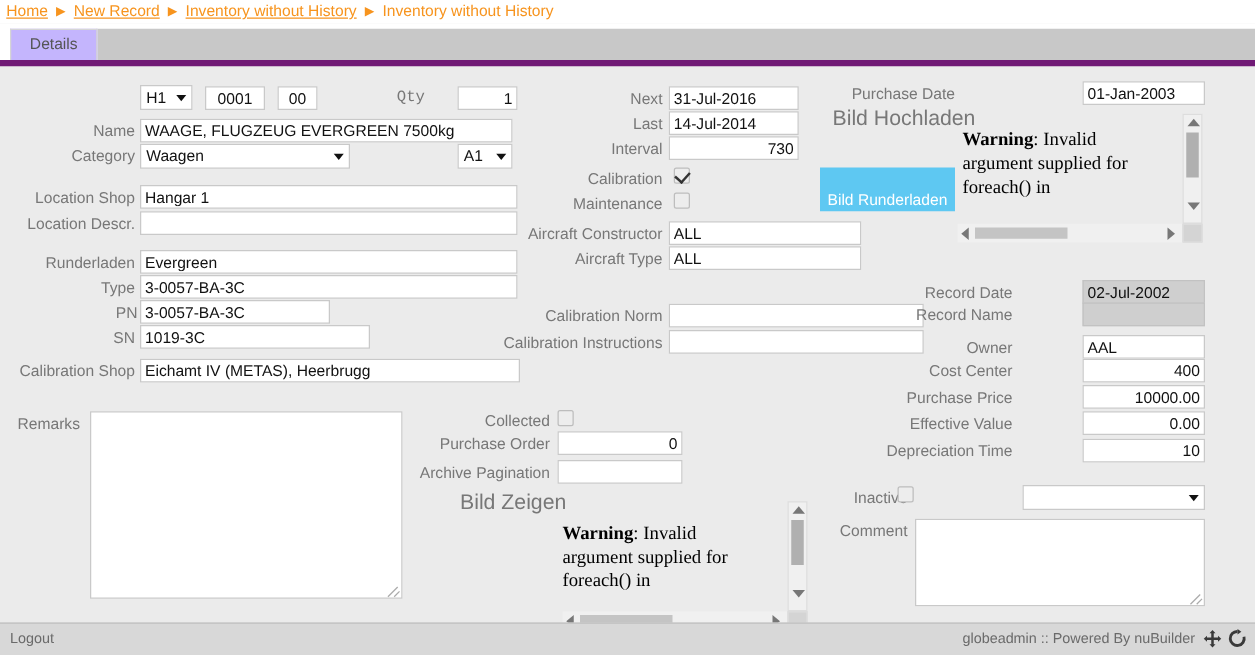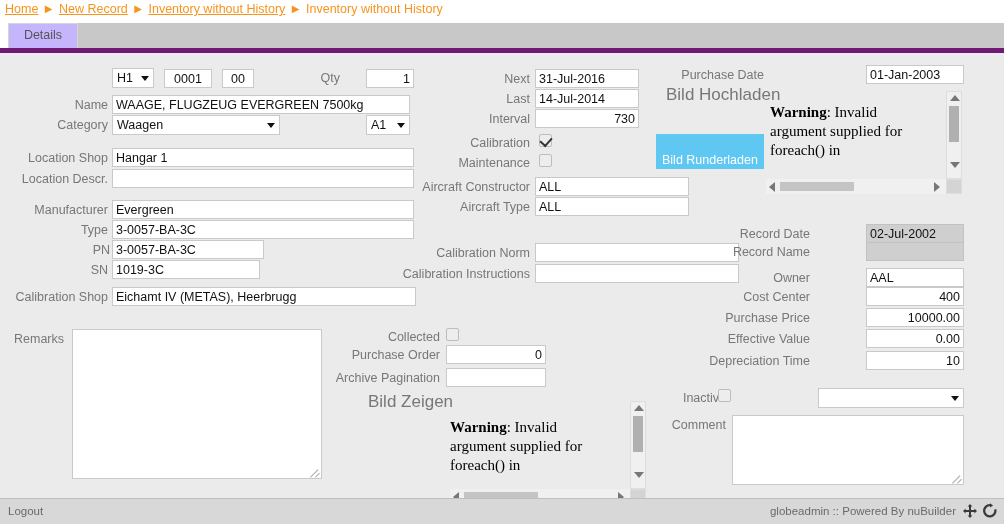--- a/index.html
+++ b/index.html
@@ -266,51 +266,51 @@
   </div>
 
   <div class="panel">
 
     <div class="sel" style="left:112px; top:15px; width:42px;">
       <span>H1</span><span class="caret"></span>
     </div>
     <input class="fld ctr" style="left: 164px; top: 16px; width: 48px;" value="0001">
     <input class="fld ctr" style="left: 222px; top: 16px; width: 32px;" value="00">
 
-    <div class="lbl" style="left:300px; top:16px; width:40px;">Qty</div>
+    <div class="lbl" style="left:300px; top:16px; width:40px;font-family:Liberation Mono, monospace;">Qty</div>
     <input class="fld num" style="left: 366px; top: 16px; width: 48px;" value="1">
 
     <div class="lbl" style="left:0px; top:43px; width:108px;">Name</div>
     <input class="fld" style="left: 112px; top: 42px; width: 298px;" value="WAAGE, FLUGZEUG EVERGREEN 7500kg">
 
     <div class="lbl" style="left:0px; top:63px; width:108px;">Category</div>
     <div class="sel" style="left:112px; top:62px; width:168px;">
       <span>Waagen</span><span class="caret"></span>
     </div>
     <div class="sel" style="left:366px; top:62px; width:44px;">
       <span>A1</span><span class="caret"></span>
     </div>
 
     <div class="lbl" style="left:0px; top:96px; width:108px;text-align:right;">Location Shop</div>
     <input class="fld" style="left: 112px; top: 95px; width: 302px;" value="Hangar 1">
 
     <div class="lbl" style="left:0px; top:117px; width:108px;">Location Descr.</div>
     <input class="fld" style="left: 112px; top: 116px; width: 302px;" value="">
 
-    <div class="lbl" style="left:0px; top:148px; width:108px;">Manufacturer</div>
+    <div class="lbl" style="left:0px; top:148px; width:108px;">Runderladen</div>
     <input class="fld" style="left: 112px; top: 147px; width: 302px;" value="Evergreen">
 
     <div class="lbl" style="left:0px; top:168px; width:108px;">Type</div>
     <input class="fld" style="left: 112px; top: 167px; width: 302px;" value="3-0057-BA-3C">
 
     <div class="lbl" style="left:2px; top:188px; width:108px;">PN</div>
     <input class="fld" style="left: 112px; top: 187px; width: 152px;" value="3-0057-BA-3C">
 
     <div class="lbl" style="left:0px; top:208px; width:108px;">SN</div>
-    <input class="fld" style="left: 112px; top: 207px; width: 148px;" value="1019-3C">
+    <input class="fld" style="left: 112px; top: 207px; width: 184px;" value="1019-3C">
 
     <div class="lbl" style="left:0px; top:235px; width:108px;">Calibration Shop</div>
     <input class="fld" style="left: 112px; top: 234px; width: 304px;" value="Eichamt IV (METAS), Heerbrugg">
 
     <div class="lbl" style="left:0px; top:277px; width:64px;">Remarks</div>
     <textarea class="ta" style="left: 72px; top: 276px; width: 250px; height: 150px;"></textarea>
     <div class="ta-grip" style="left:310px; top:414px;"></div>
 
     <div class="lbl" style="left:430px; top:17px; width:100px;">Next</div>
     <input class="fld" style="left: 535px; top: 16px; width: 104px;" value="31-Jul-2016">

